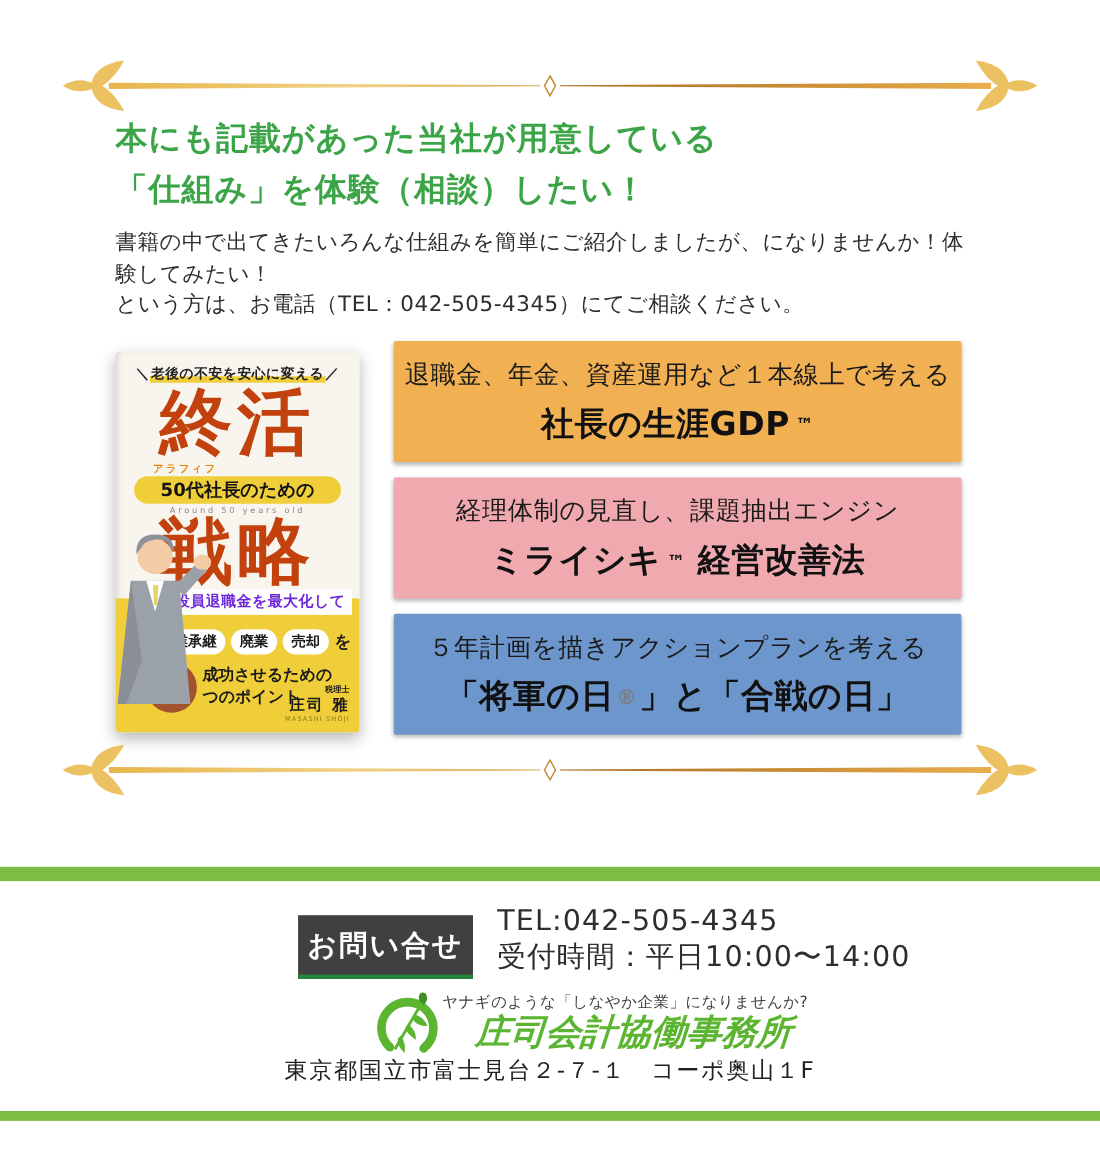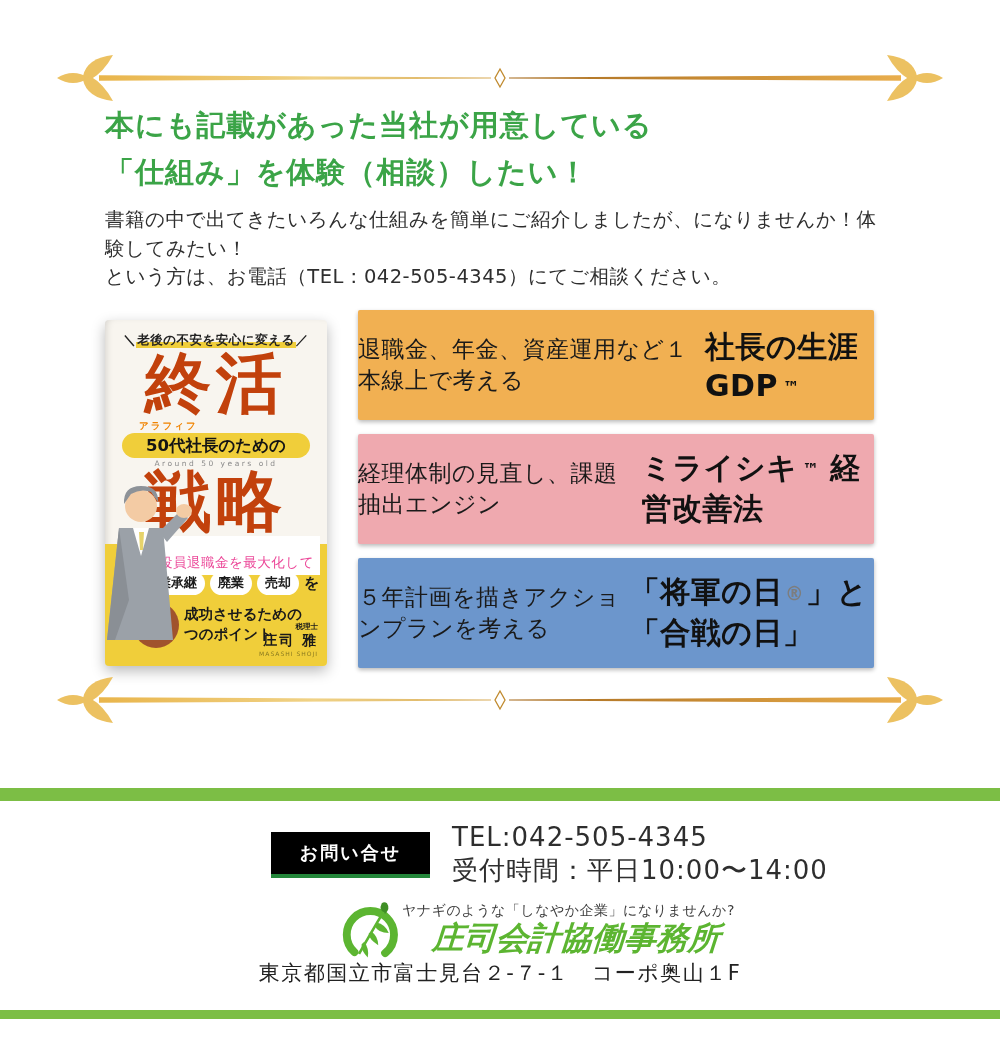--- a/index.html
+++ b/index.html
@@ -23,49 +23,49 @@
   .bk-slogan { margin-top:12px; text-align:center; font-size:12.5px; font-weight:700; color:#222; letter-spacing:0.5px; }
   .bk-slogan .hl { box-shadow:inset 0 -6px 0 #F0CE3A; padding:0 1px 1px;font-family:Liberation Serif, serif; }
   .bk-slash { color:#222; font-weight:700; }
   .bk-title { text-align:center; font-size:66px; font-weight:800; color:#c2410c; line-height:1.04; letter-spacing:5px; }
   .bk-title.t1 { margin-top:1px; }
   .bk-ruby { margin:1px 0 0 34px; color:#F08300; font-size:9.5px; font-weight:700; letter-spacing:2px; }
   .bk-band { width:188px; height:25px; margin:0 auto; background:#F0CE3A; border-radius:13px; text-align:center; font-size:16.5px; font-weight:700; color:#141414; line-height:25px; }
   .bk-band-sub { text-align:center; font-size:7.5px; color:#8a8a8a; letter-spacing:2.5px; margin-top:1px; }
   .bk-ensub { text-align:center; font-size:7.5px; color:#777; letter-spacing:1.6px; margin-top:2px; }
   .bk-footer { position:absolute; left:0; right:0; bottom:0; height:122px; background:#F0CE3A; }
-  .bk-feature { position:absolute; right:7px; top:-8px; background:#fff; padding:18px 6px 3px; font-size:13.5px; font-weight:400; color:#ec4899; letter-spacing:0.5px; }
+  .bk-feature { position:absolute; right:7px; top:-8px; background:#fff; padding:2px 6px 3px; font-size:13.5px; font-weight:700; color:#6d28d9; letter-spacing:0.5px; }
   .bk-pills { position:absolute; left:32px; top:28px; right:4px; display:flex; align-items:center; gap:5px; }
   .bk-pill { background:#fff; border-radius:13px; padding:2px 8px 3px; font-size:13px; font-weight:800; color:#1a1a1a; white-space:nowrap; }
   .bk-pill-suffix { font-size:15px; font-weight:800; color:#1a1a1a; }
   .bk-points { position:absolute; left:28px; top:58px; display:flex; align-items:flex-start; }
   .bk-num { width:46px; height:46px; border-radius:50%; background:#A0532D; color:#fff; font-size:32px; font-weight:800; text-align:center; line-height:46px; flex:0 0 auto; }
   .bk-points-text { margin:2px 0 0 5px; font-size:14.5px; font-weight:800; color:#1a1a1a; line-height:20px; }
   .bk-author { position:absolute; right:9px; bottom:9px; text-align:right; color:#1a1a1a; }
   .bk-author-title { font-size:7.5px; font-weight:700; }
   .bk-author-name { font-size:14px; font-weight:800; letter-spacing:2px; }
   .bk-author-en { font-size:6px; color:#8a7a20; letter-spacing:1px; }
   .bk-man { position:absolute; left:2px; top:160px; width:88px; height:160px; z-index:2; }
 
   
   .services { position:absolute; left:358px; top:294px; width:516px; }
-  .svc { width:516px; height:110px; margin-bottom:14px; border-radius:2px; display:flex; flex-direction:row; justify-content:center; align-items:center; gap:9px; box-shadow:0 2px 4px rgba(0,0,0,0.28); }
+  .svc { width:516px; height:110px; margin-bottom:14px; border-radius:2px; display:flex; flex-direction:column; justify-content:center; align-items:center; gap:9px; box-shadow:0 2px 4px rgba(0,0,0,0.28); }
   .svc-desc { font-size:23px; color:#1a1a1a; letter-spacing:0.5px; }
   .svc-name { font-size:30px; font-weight:800; color:#111; letter-spacing:0.5px; }
   .seg-main { }
   .seg-mark { font-size:0.55em; vertical-align:middle; margin-left:5px; }
   .seg-reg { font-size:0.62em; color:#7d7d7d; vertical-align:middle; margin:0 2px; }
 
   
   .greenbar { position:absolute; left:0; width:1000px; background:#7CBE45; }
   .bar-upper { top:772px; height:13px; }
   .bar-lower { top:994px; height:9px; }
 
   
-  .contact-btn { position:absolute; left:271px; top:816px; width:159px; height:46px; background:#000000; border:none; border-bottom:4px solid #23863A; color:#fff; font-size:18px; font-weight:700; text-align:center; letter-spacing:2px; font-family:inherit; cursor:pointer; }
+  .contact-btn { position:absolute; left:271px; top:816px; width:159px; height:58px; background:#404040; border:none; border-bottom:4px solid #23863A; color:#fff; font-size:26px; font-weight:700; text-align:center; letter-spacing:2px; font-family:inherit; cursor:pointer; }
   .contact-text { position:absolute; left:452px; top:805px; color:#2e2e2e; font-size:26px; line-height:33px; letter-spacing:1px; }
 
   
   .logo-icon { position:absolute; left:338px; top:883px; width:70px; height:66px; }
   .logo-tagline { position:absolute; left:402px; top:886px; font-size:14px; color:#3e3e3e; letter-spacing:0.5px;text-align:center; }
   .logo-company { position:absolute; left:432px; top:901px; color:#5CB531; font-size:32px; font-weight:800; font-style:italic; letter-spacing:0px; transform:skewX(-4deg); }
   .address { position:absolute; left:0; top:943px; width:1000px; text-align:center; color:#222; font-size:21px; letter-spacing:1.5px; }
 </style>
 </head>
 <body>

